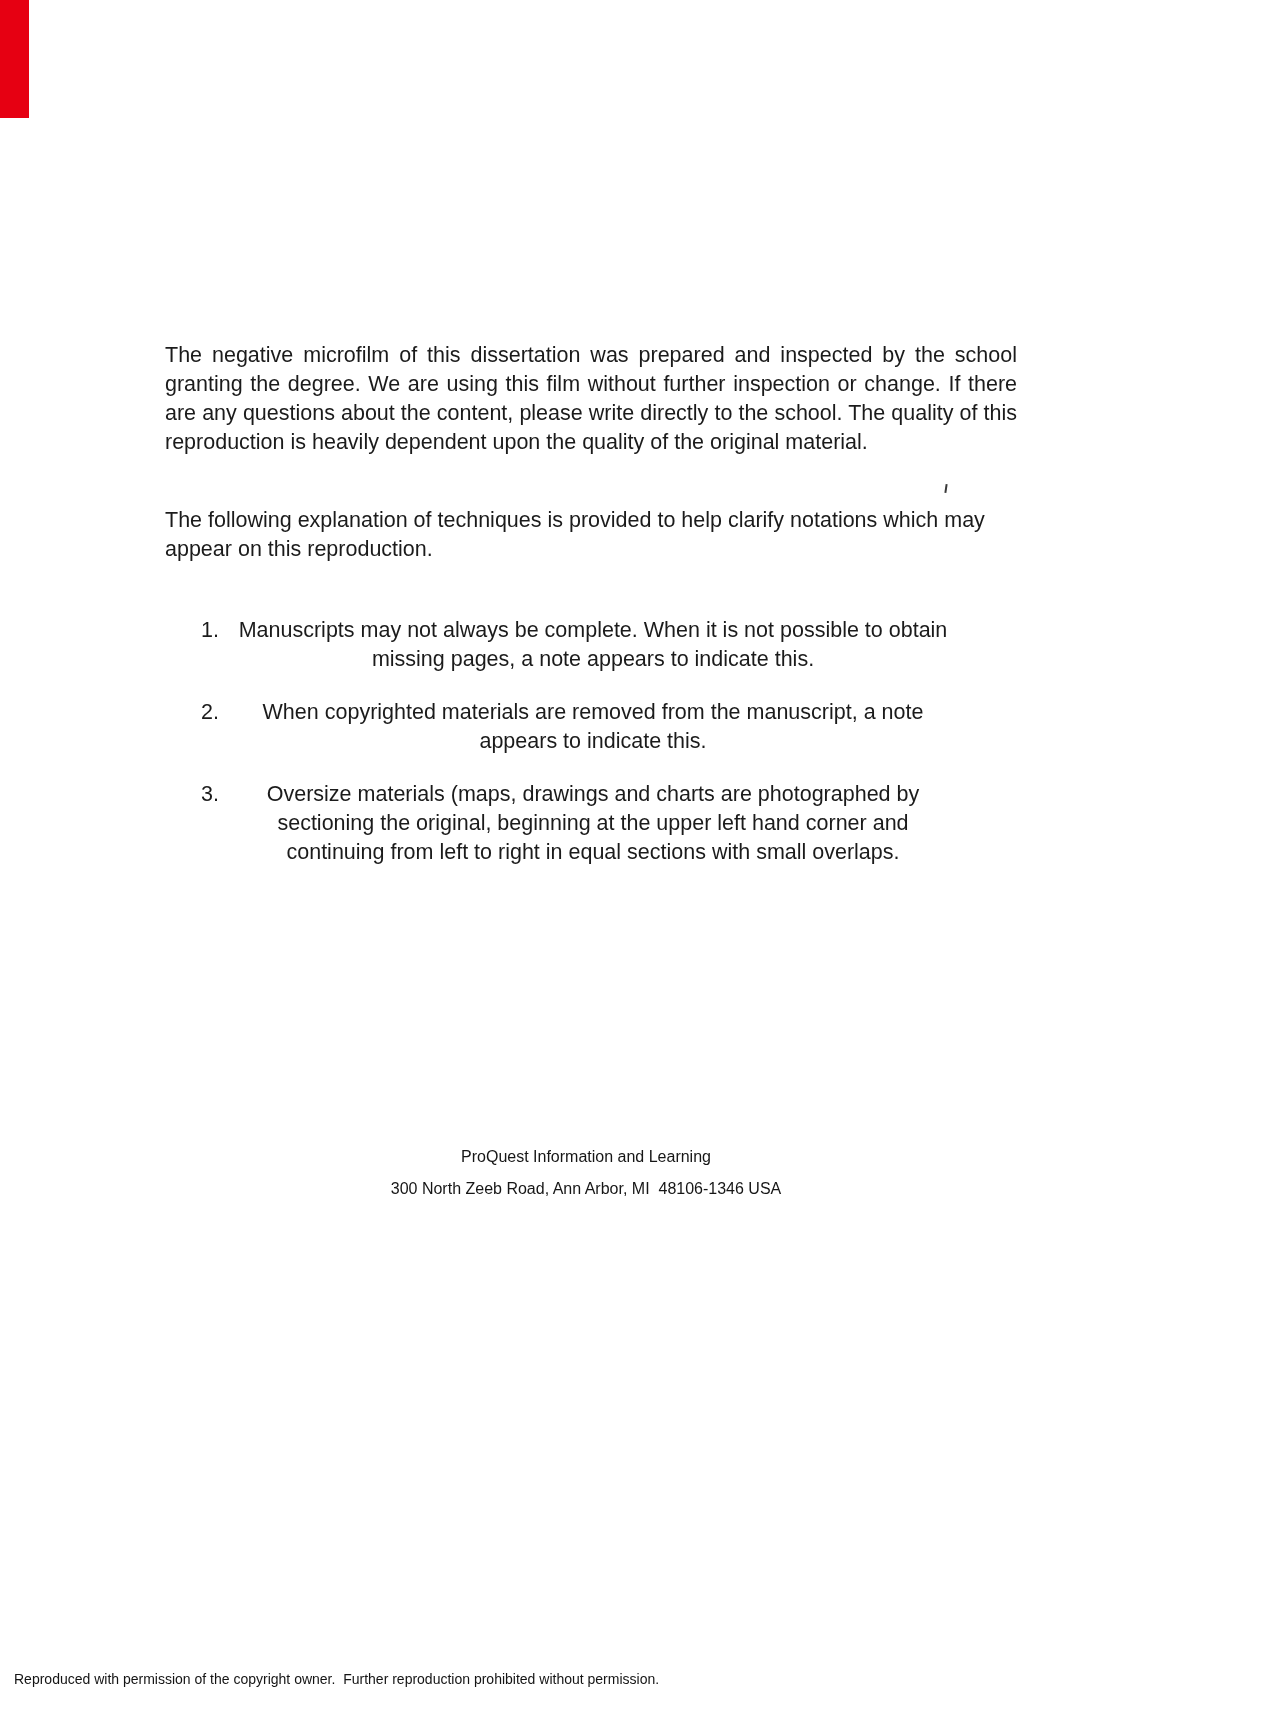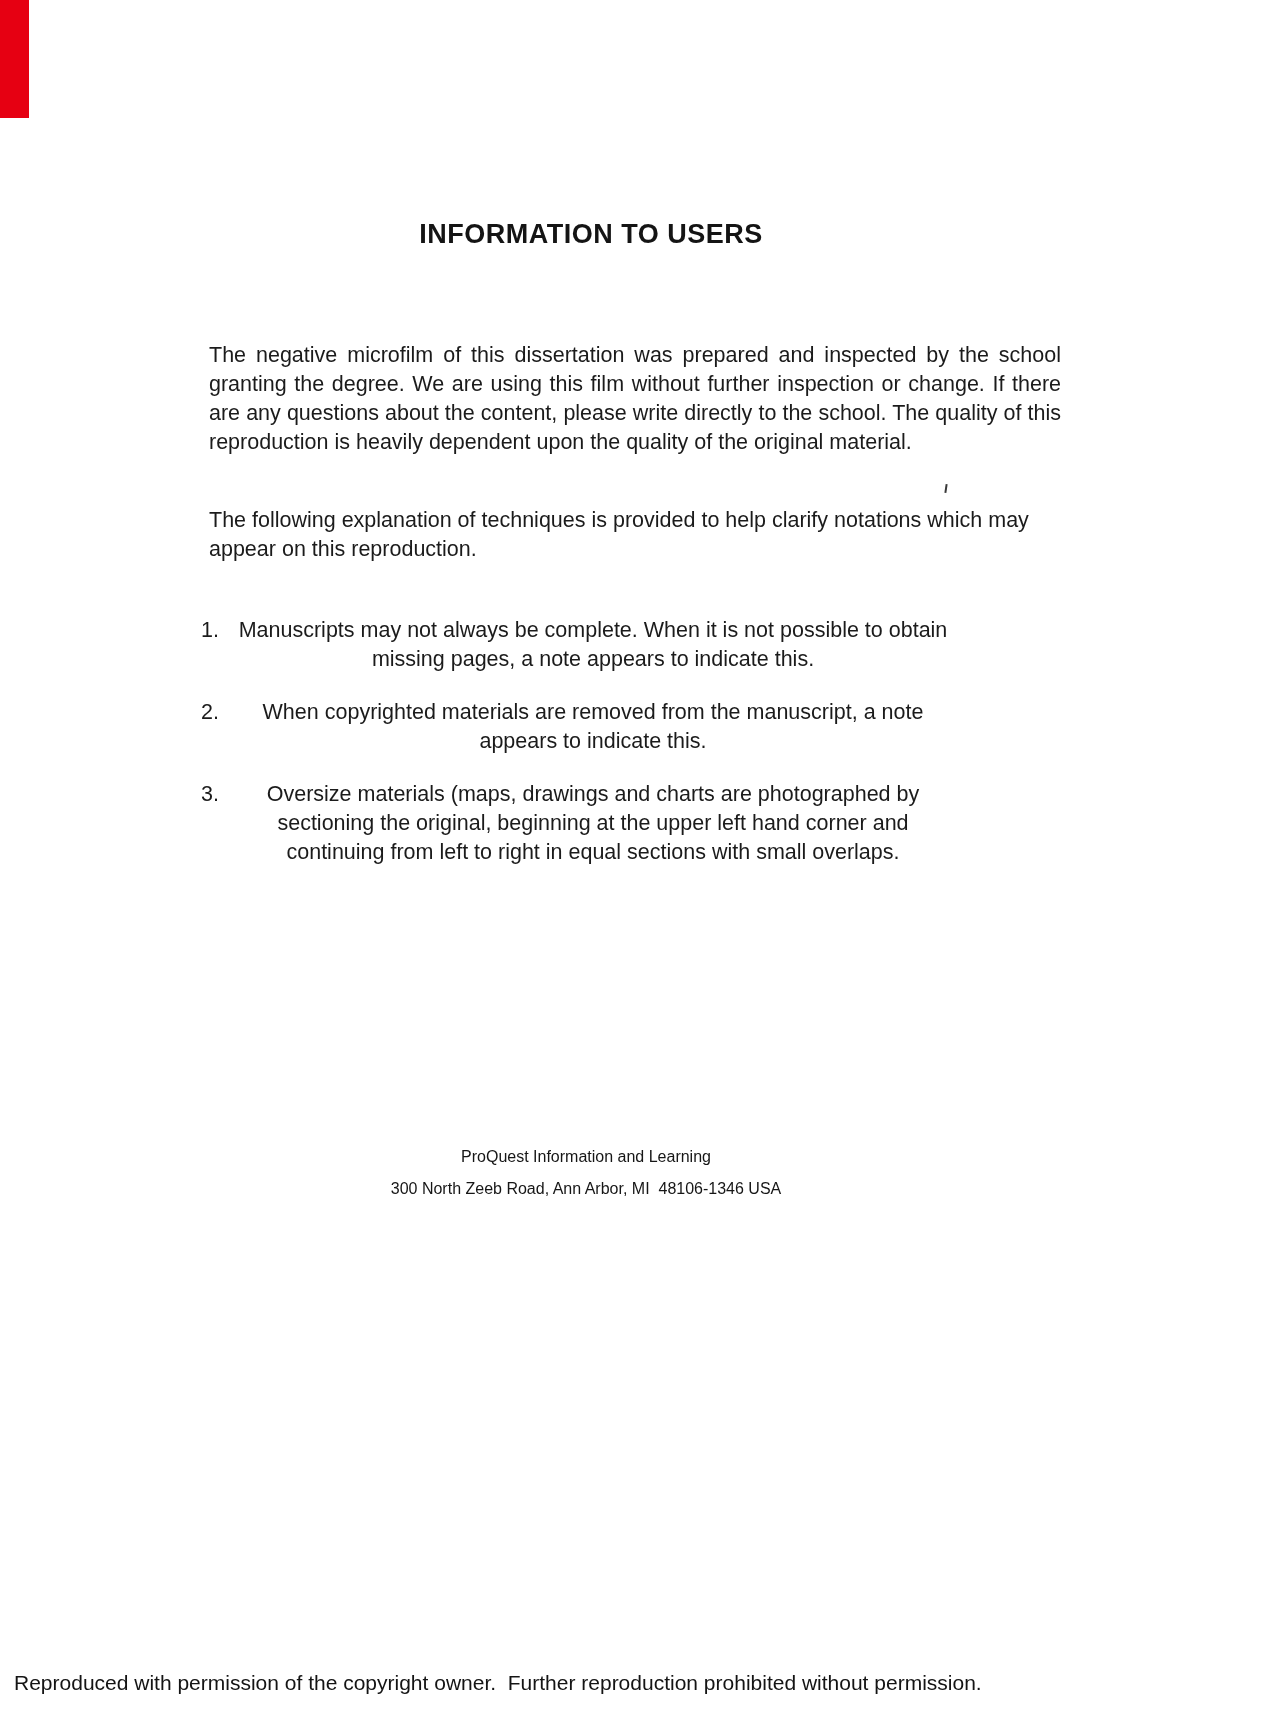--- a/index.html
+++ b/index.html
@@ -31,21 +31,20 @@
     font-weight: bold;
     letter-spacing: 0.5px;
     color: #141414;
   }
   .para {
     position: absolute;
     left: 165px;
     width: 852px;
     font-size: 21.5px;
     line-height: 29px;
-    margin-left: 44px;
   }
   .para-intro { top: 341px; text-align: justify; }
   .para-techniques { top: 506px; }
   .list {
     position: absolute;
     left: 165px;
     top: 616px;
     width: 852px;
   }
   .list-item {
@@ -95,33 +94,32 @@
     top: 484px;
     width: 2px;
     height: 9px;
     background: #3a3a3a;
     transform: rotate(8deg);
   }
   .footer {
     position: absolute;
     top: 1671px;
     left: 14px;
-    font-size: 21px;
+    font-size: 14px;
     color: #141414;
     white-space: pre-wrap;
   }
 </style>
 </head>
 <body>
 
 <div class="page">
 
   <div class="red-strip" style="background: rgb(230, 0, 18);"></div>
 
-  <h1 class="title">INFORMATION TO USERS</h1>
 
   <p class="para para-intro">The negative microfilm of this dissertation was prepared and inspected by the school granting the degree.  We are using this film without further inspection or change.  If there are any questions about the content, please write directly to the school.  The quality of this reproduction is heavily dependent upon the quality of the original material.</p>
 
   <div class="scan-mark"></div>
 
   <p class="para para-techniques">The following explanation of techniques is provided to help clarify notations which may appear on this reproduction.</p>
 
   <div class="list">
     <div class="list-item">
       <span class="num">1.</span>

